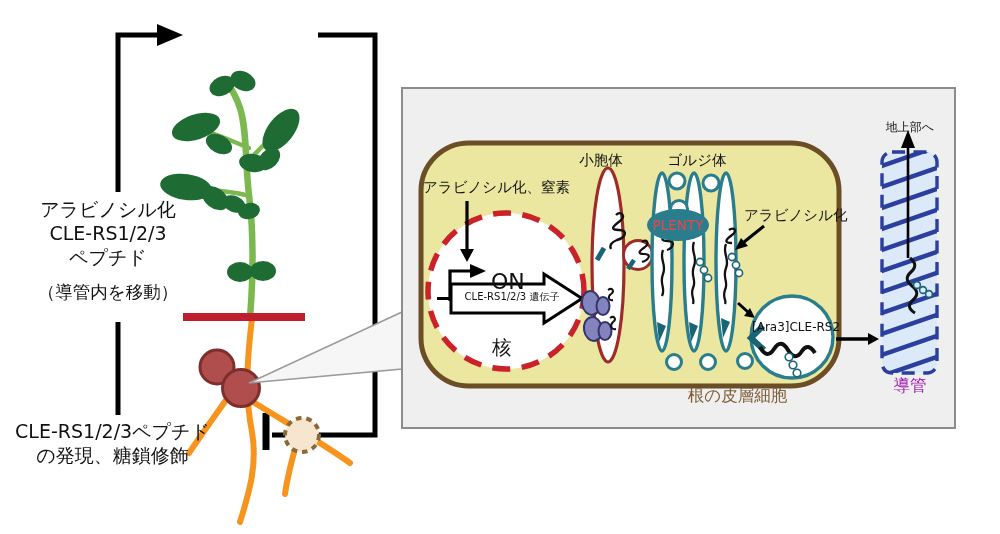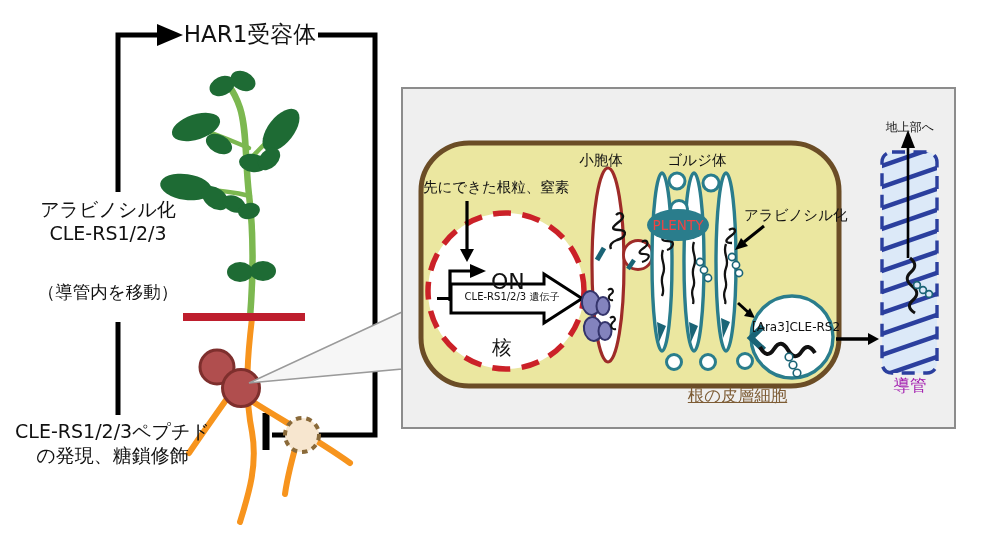--- a/index.html
+++ b/index.html
@@ -189,51 +189,51 @@
           <circle cx="923" cy="290" r="3.4"></circle>
           <circle cx="929" cy="294" r="3.4"></circle>
     </g>
     <g>
       <line x1="908" y1="258" x2="908" y2="143" stroke="#000" stroke-width="2.6"></line>
       <polygon points="908,130 901,148 915,148" fill="#000"></polygon>
     </g>
   </g>
 </svg>
 
-<div class="lbl" style="left:170px;top:20px;width:160px;font-size:23px;">HAR1受容体</div>
 
 <div class="lbl" style="left:18px;top:197px;width:180px;font-size:19px;line-height:24px;">
   <div>アラビノシル化</div>
   <div>CLE-RS1/2/3</div>
+  <div>ペプチド</div>
 </div>
 
 <div class="lbl" style="left:13px;top:282px;width:190px;font-size:17.5px;">（導管内を移動）</div>
 
 <div class="lbl" style="left:5px;top:419px;width:215px;font-size:19px;line-height:24px;">
   <div>CLE-RS1/2/3ペプチド</div>
   <div>の発現、糖鎖修飾</div>
 </div>
 
-<div class="lbl" style="left:423px;top:178px;font-size:14.5px;text-align:left;">先にできた根粒、窒素</div>
+<div class="lbl" style="left:423px;top:178px;font-size:14.5px;text-align:left;">アラビノシル化、窒素</div>
 
 <div class="lbl" style="left:566px;top:151px;width:70px;font-size:14.5px;">小胞体</div>
 
 <div class="lbl" style="left:659px;top:151px;width:76px;font-size:14.5px;">ゴルジ体</div>
 
 <div class="lbl" style="left:744px;top:206px;font-size:14.5px;text-align:left;">アラビノシル化</div>
 
 <div class="lbl" style="left:647px;top:217px;width:62px;font-size:13.5px;color:#ef4444;">PLENTY</div>
 
 <div class="lbl" style="left:491px;top:268px;font-size:22px;text-align:center;">ON</div>
 
 <div class="lbl" style="left:455px;top:291px;width:114px;font-size:10px;">CLE-RS1/2/3 遺伝子</div>
 
 <div class="lbl" style="left:492px;top:336px;font-size:19.5px;text-align:left;">核</div>
 
 <div class="lbl" style="left:752px;top:320px;width:82px;font-size:12px;">[Ara3]CLE-RS2</div>
 
-<div class="lbl" style="left:660px;top:386px;width:155px;font-size:16.5px;color:#7d5c35;text-decoration:underline;">根の皮層細胞</div>
+<div class="lbl" style="left:660px;top:386px;width:155px;font-size:16.5px;color:#7d5c35;">根の皮層細胞</div>
 
 <div class="lbl" style="left:858px;top:120px;width:104px;font-size:12px;">地上部へ</div>
 
 <div class="lbl" style="left:878px;top:376px;width:64px;font-size:16.5px;color:#a21caf;">導管</div>
 
 </div>
 
 </body></html>

